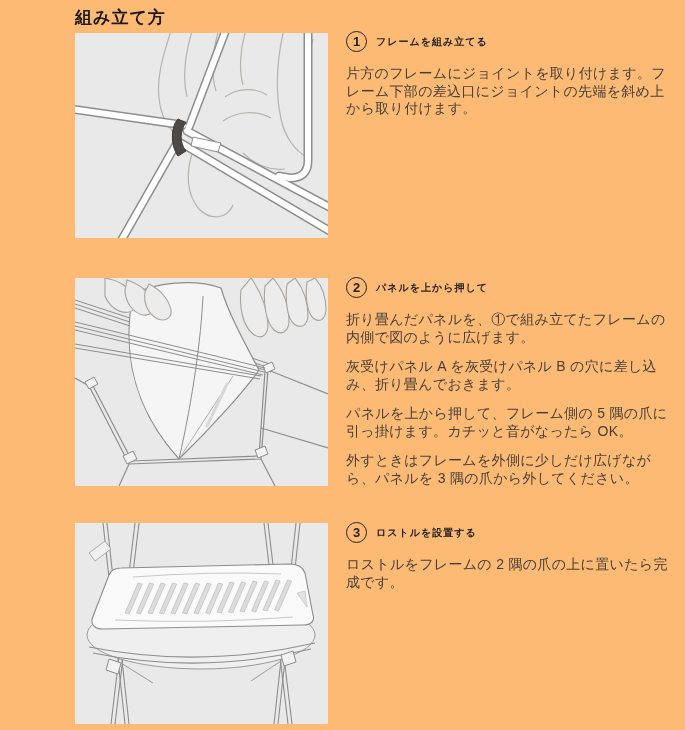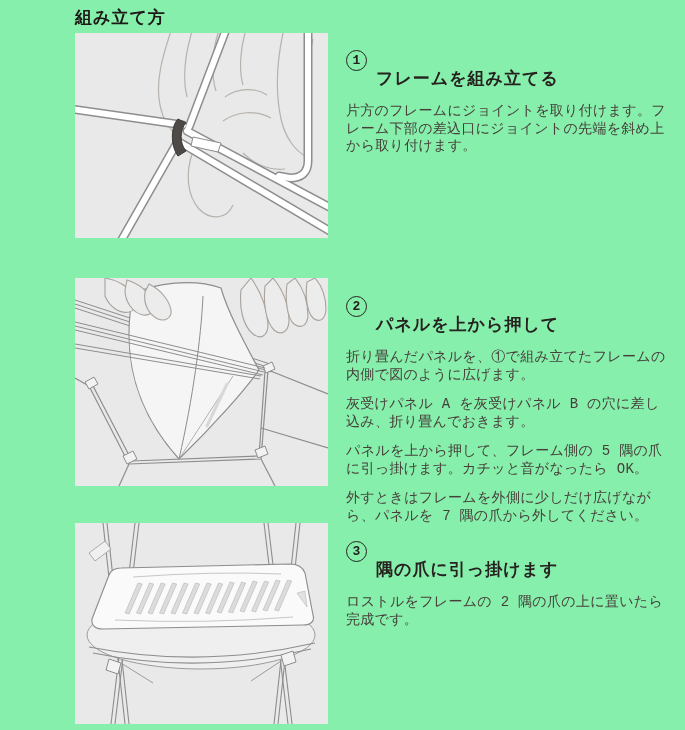--- a/index.html
+++ b/index.html
@@ -1,23 +1,23 @@
 <!DOCTYPE html>
 <html><head>
 <meta charset="utf-8">
 <style>
   * { margin: 0; padding: 0; box-sizing: border-box; }
   html,body { background: #ffffff; }
   .page {
     position: relative;
     width: 685px;
     height: 730px;
-    background: #86efac;
+    background: #fdba74;
     overflow: hidden;
-    font-family: Liberation Mono, monospace;
+    font-family: Liberation Sans, sans-serif;
   }
   .page-title {
     position: absolute;
     left: 75px;
     top: 6px;
     font-size: 17px;
     font-weight: bold;
     color: #1c1916;
     letter-spacing: 1px;
   }
@@ -52,25 +52,24 @@
     display: flex;
     align-items: center;
     justify-content: center;
     font-size: 13px;
     font-weight: bold;
     color: #26221f;
     margin-right: 9px;
     flex: 0 0 auto;
   }
   .step-title {
-    font-size: 17px;
+    font-size: 10px;
     font-weight: bold;
     color: #26221f;
     letter-spacing: 1px;
-    margin-top: 36px;
   }
   .step-body p {
     font-size: 14px;
     line-height: 17.5px;
     letter-spacing: 0.3px;
     color: #47403a;
     margin-bottom: 12px;
   }
 </style>
 </head>
@@ -184,21 +183,21 @@
 
   <section class="step-text step-text-2">
     <div class="step-heading">
       <span class="step-badge">2</span>
       <span class="step-title">パネルを上から押して</span>
     </div>
     <div class="step-body">
       <p>折り畳んだパネルを、①で組み立てたフレームの内側で図のように広げます。</p>
       <p>灰受けパネル A を灰受けパネル B の穴に差し込み、折り畳んでおきます。</p>
       <p>パネルを上から押して、フレーム側の 5 隅の爪に引っ掛けます。カチッと音がなったら OK。</p>
-      <p>外すときはフレームを外側に少しだけ広げながら、パネルを 7 隅の爪から外してください。</p>
+      <p>外すときはフレームを外側に少しだけ広げながら、パネルを 3 隅の爪から外してください。</p>
     </div>
   </section>
 
   <figure class="illus illus-3">
     <svg viewBox="0 0 253 201" xmlns="http://www.w3.org/2000/svg">
       <rect width="253" height="201" fill="#e9e9e9"></rect>
 
       <g stroke="#8d8d8d" stroke-width="1.1" fill="none">
         <path d="M28,0 L50,201"></path>
           <path d="M32,0 L54,201"></path>
@@ -240,20 +239,20 @@
       <path d="M34,136 l12,4 l-3,11 l-12,-4 z" fill="#f2f2f2" stroke="#8d8d8d" stroke-width="1"></path>
       <path d="M206,132 l12,-4 l3,11 l-12,4 z" fill="#f2f2f2" stroke="#8d8d8d" stroke-width="1"></path>
       <path d="M46,140 L78,160" stroke="#9b9b9b" stroke-width="1"></path>
       <path d="M206,138 L176,158" stroke="#9b9b9b" stroke-width="1"></path>
     </svg>
   </figure>
 
   <section class="step-text step-text-3">
     <div class="step-heading">
       <span class="step-badge">3</span>
-      <span class="step-title">隅の爪に引っ掛けます</span>
+      <span class="step-title">ロストルを設置する</span>
     </div>
     <div class="step-body">
       <p>ロストルをフレームの 2 隅の爪の上に置いたら完成です。</p>
     </div>
   </section>
 
 </div>
 
 </body></html>

